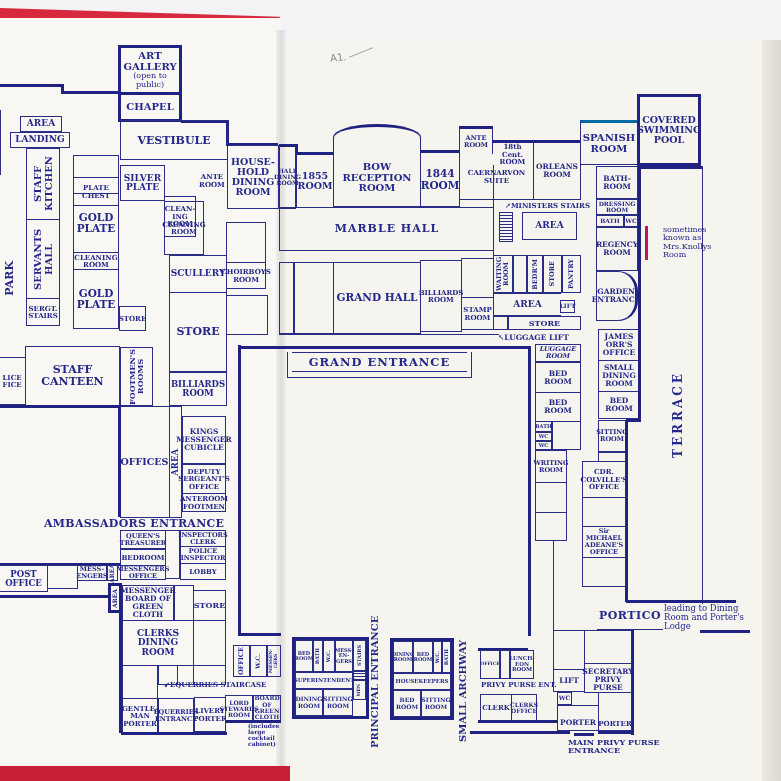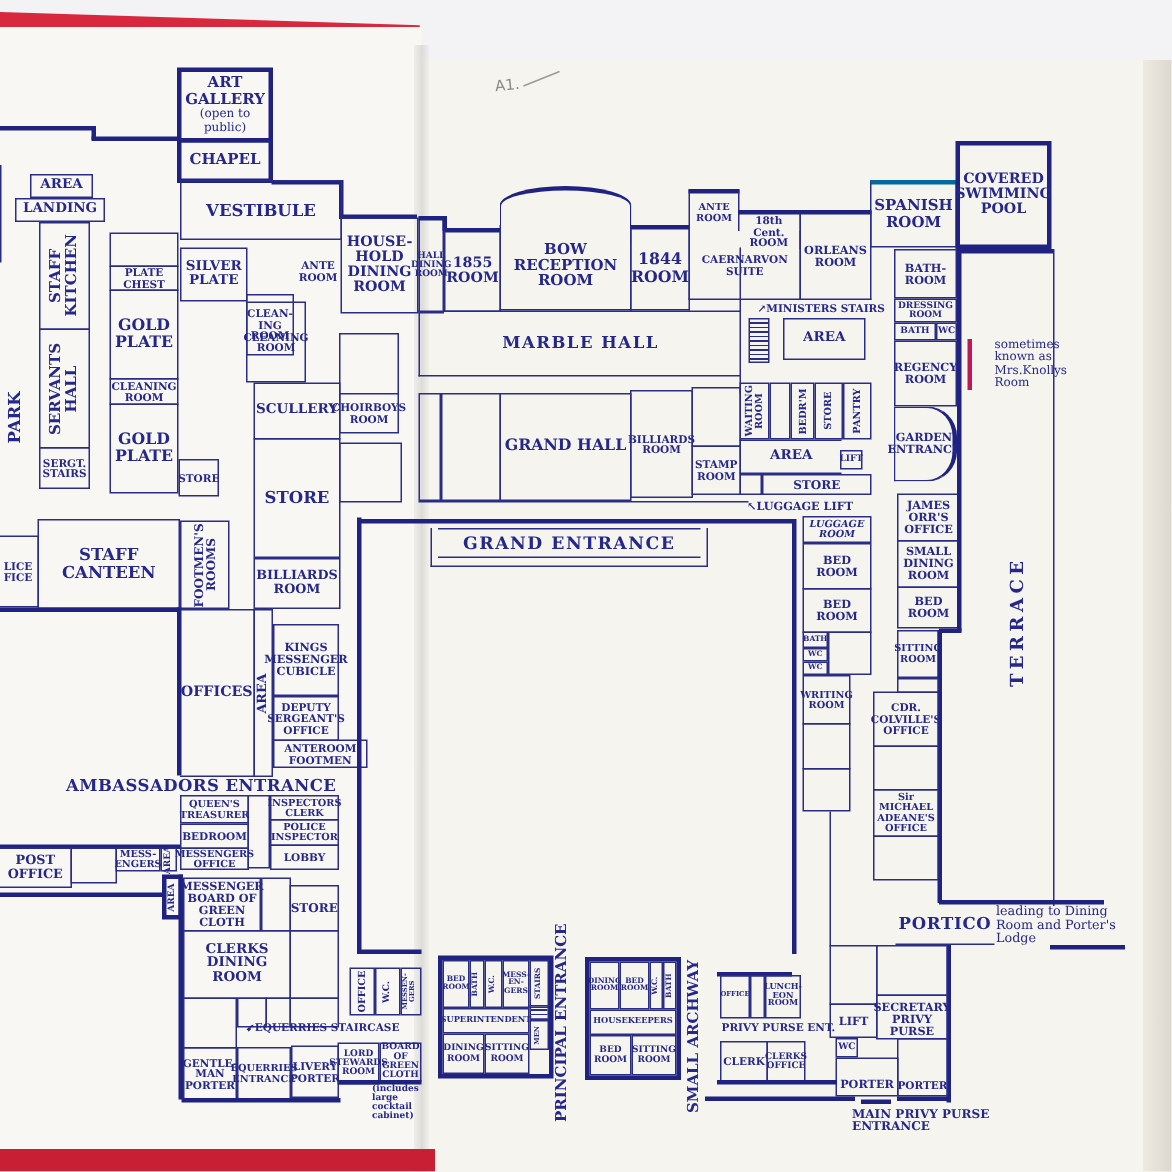--- a/index.html
+++ b/index.html
@@ -129,21 +129,21 @@
     </div>
   <div class="r sm" style="left:26px;top:298px;width:34px;height:28px;">
       <span>SERGT. STAIRS</span>
     </div>
   <div class="r nob vert" style="left:2px;top:250px;width:16px;height:56px;font-size:11px;">
       <span>PARK</span>
     </div>
   <div class="line" style="left:0;top:110px;width:1px;height:65px;"></div>
 
   <div class="r" style="left:73px;top:155px;width:46px;height:23px;"></div>
-  <div class="r sm" style="left:73px;top:177px;width:46px;height:17px;">
+  <div class="r sm" style="left:73px;top:177px;width:46px;height:29px;">
       <span>PLATE CHEST</span>
     </div>
   <div class="r" style="left:73px;top:193px;width:46px;height:60px;font-size:10.5px;">
       <span>GOLD PLATE</span>
     </div>
   <div class="r sm" style="left:73px;top:252px;width:46px;height:18px;">
       <span>CLEANING ROOM</span>
     </div>
   <div class="r" style="left:73px;top:269px;width:46px;height:60px;font-size:10.5px;">
       <span>GOLD PLATE</span>
@@ -200,21 +200,21 @@
     </div>
   <div class="r vert" style="left:169px;top:406px;width:13px;height:112px;font-size:8.5px;">
       <span>AREA</span>
     </div>
   <div class="r sm" style="left:182px;top:416px;width:44px;height:48px;font-size:7.5px;">
       <span>KINGS MESSENGER CUBICLE</span>
     </div>
   <div class="r sm" style="left:182px;top:464px;width:44px;height:30px;">
       <span>DEPUTY SERGEANT'S OFFICE</span>
     </div>
-  <div class="r sm" style="left:182px;top:493px;width:63px;height:19px;">
+  <div class="r sm" style="left:182px;top:493px;width:44px;height:19px;">
       <span>ANTEROOM FOOTMEN</span>
     </div>
   <div class="wall" style="left:238px;top:345px;width:3px;height:290px;"></div>
 
   <div class="lbl" style="left:44px;top:518px;font-size:11px;letter-spacing:0.3px;">AMBASSADORS ENTRANCE</div>
 
   <div class="r xs" style="left:120px;top:530px;width:46px;height:19px;font-size:6.5px;">
       <span>QUEEN'S TREASURER</span>
     </div>
   <div class="r xs" style="left:165px;top:530px;width:15px;height:49px;"></div>

